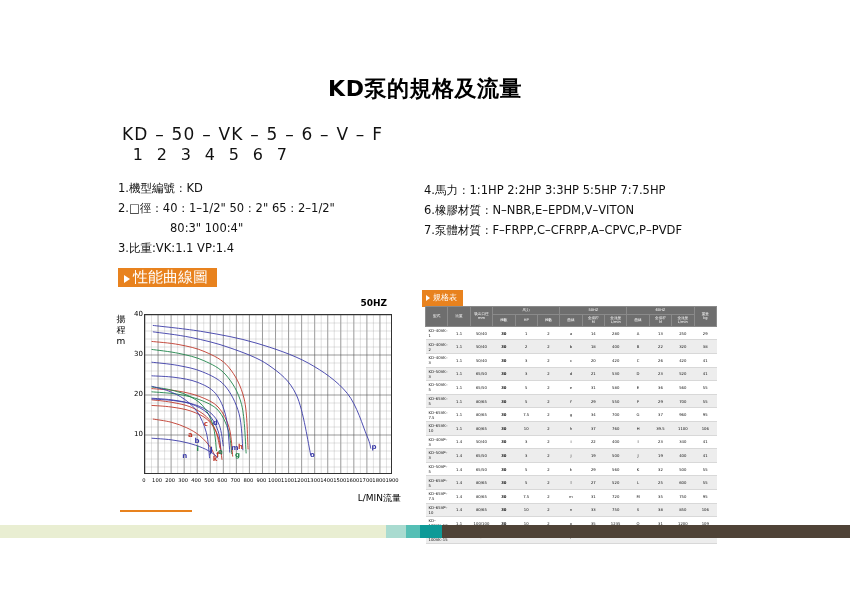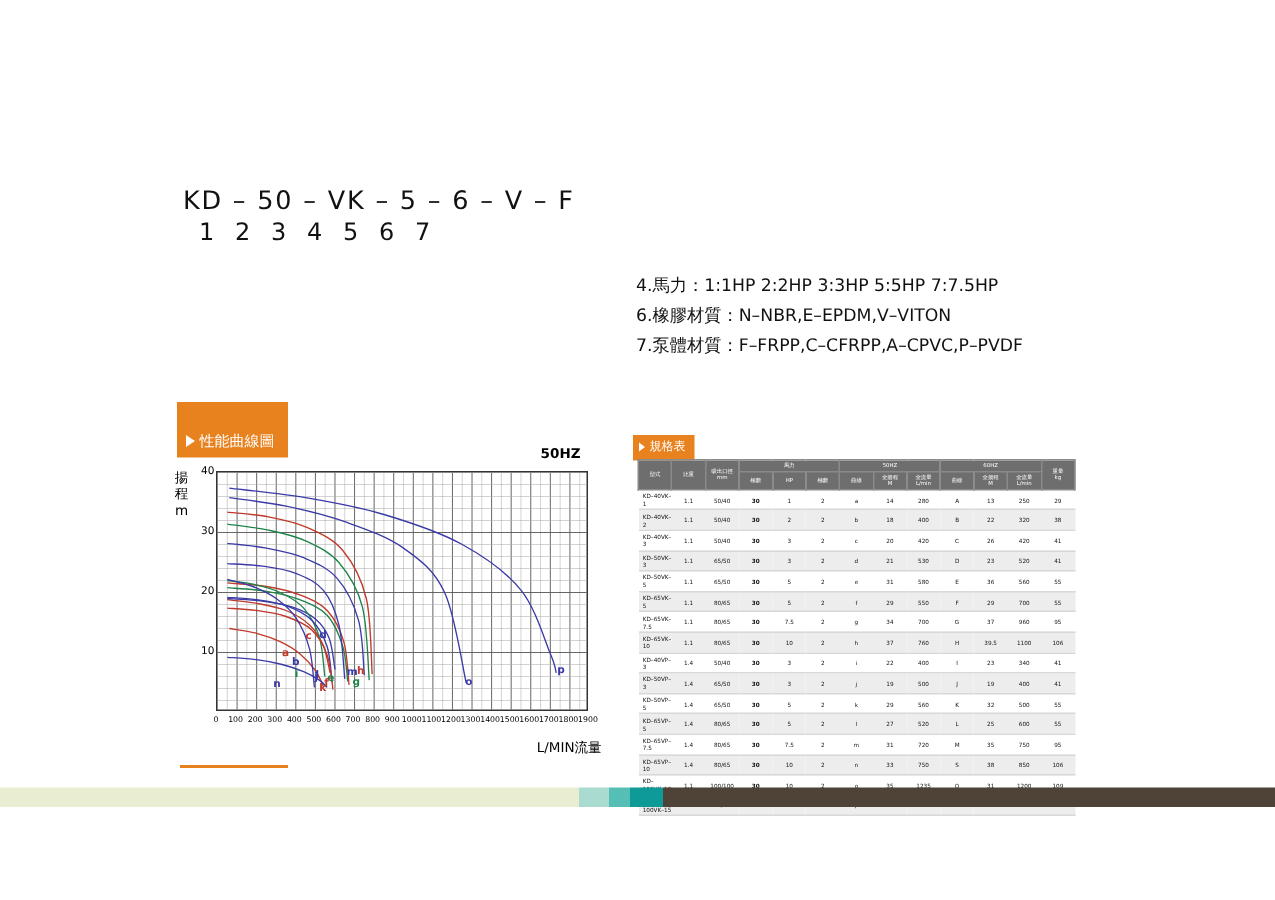--- a/index.html
+++ b/index.html
@@ -38,22 +38,22 @@
   .legend-right { top: 180px; left: 424px; width: 310px; }
   .legend-line { white-space: nowrap; }
   .legend-indent { padding-left: 52px; }
   .legend-indent2 { padding-left: 56px; }
 
   
   .badge {
     display: inline-block;
     background: #E8821E;
     color: #ffffff;
-    font-size: 10px;
-    padding: 20px 9px 3px 6px;
+    font-size: 15px;
+    padding: 2px 9px 3px 6px;
     line-height: 14px;
     white-space: nowrap;
   }
   .badge .tri {
     display: inline-block;
     width: 0; height: 0;
     border-left: 6px solid #ffffff;
     border-top: 4px solid transparent;
     border-bottom: 4px solid transparent;
     margin-right: 3px;
@@ -124,26 +124,33 @@
   .bb-t1 { background: #A9DBD0; flex: 0 0 20px; }
   .bb-t2 { background: #55BFB5; flex: 0 0 14px; }
   .bb-t3 { background: #0E9A97; flex: 0 0 22px; }
   .bb-dark { background: #4F4337; flex: 1 1 auto; }
 </style>
 </head>
 <body>
 
 <div class="slide">
 
+  <div class="title">KD泵的規格及流量</div>
 
   <div class="model-block">
     <div class="model-code">KD – 50 – VK – 5 – 6 – V – F</div>
     <div class="model-nums"><span>1</span><span>2</span><span>3</span><span>4</span><span>5</span><span>6</span><span>7</span></div>
   </div>
 
+  <div class="legend-col legend-left">
+    <div class="legend-line">1.機型編號：KD</div>
+    <div class="legend-line">2.□徑：40：1–1/2"    50：2"     65：2–1/2"</div>
+    <div class="legend-line legend-indent">80:3"    100:4"</div>
+    <div class="legend-line">3.比重:VK:1.1   VP:1.4</div>
+  </div>
 
   <div class="legend-col legend-right">
     <div class="legend-line">4.馬力：1:1HP 2:2HP 3:3HP 5:5HP 7:7.5HP</div>
     <div class="legend-line">6.橡膠材質：N–NBR,E–EPDM,V–VITON</div>
     <div class="legend-line">7.泵體材質：F–FRPP,C–CFRPP,A–CPVC,P–PVDF</div>
   </div>
 
   <div class="badge badge-perf">
     <span class="tri"></span><span>性能曲線圖</span>
   </div>

